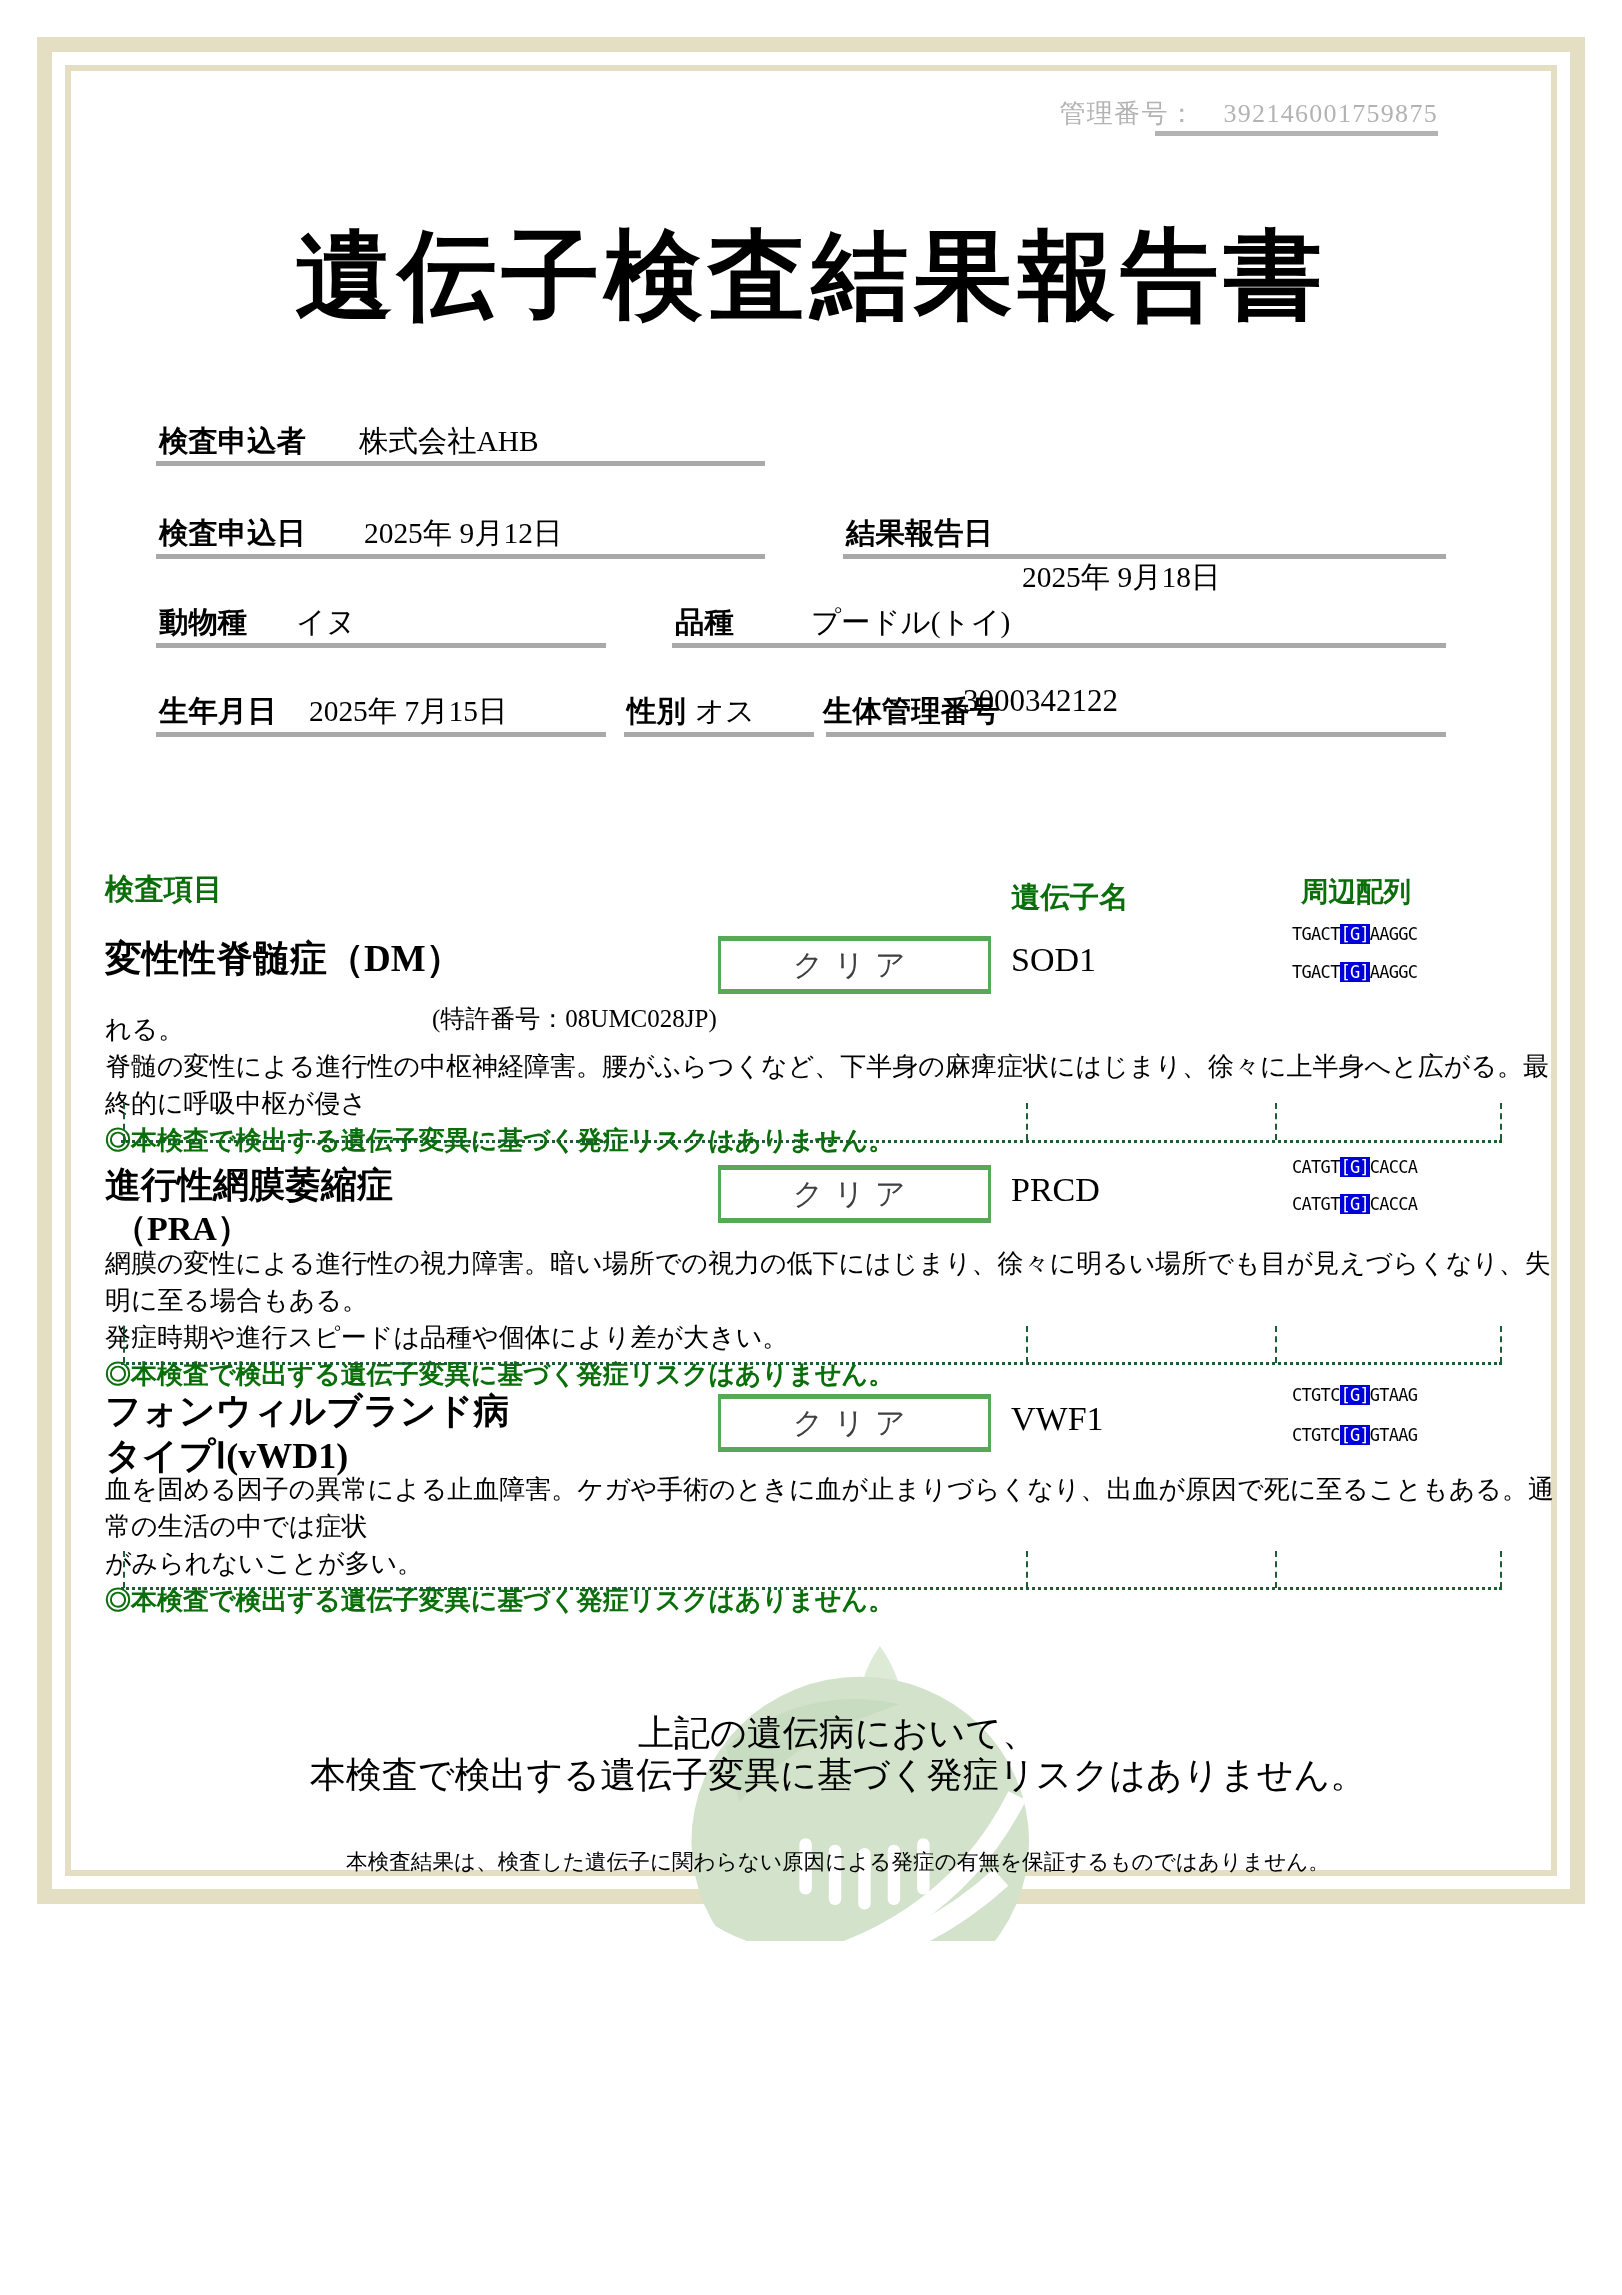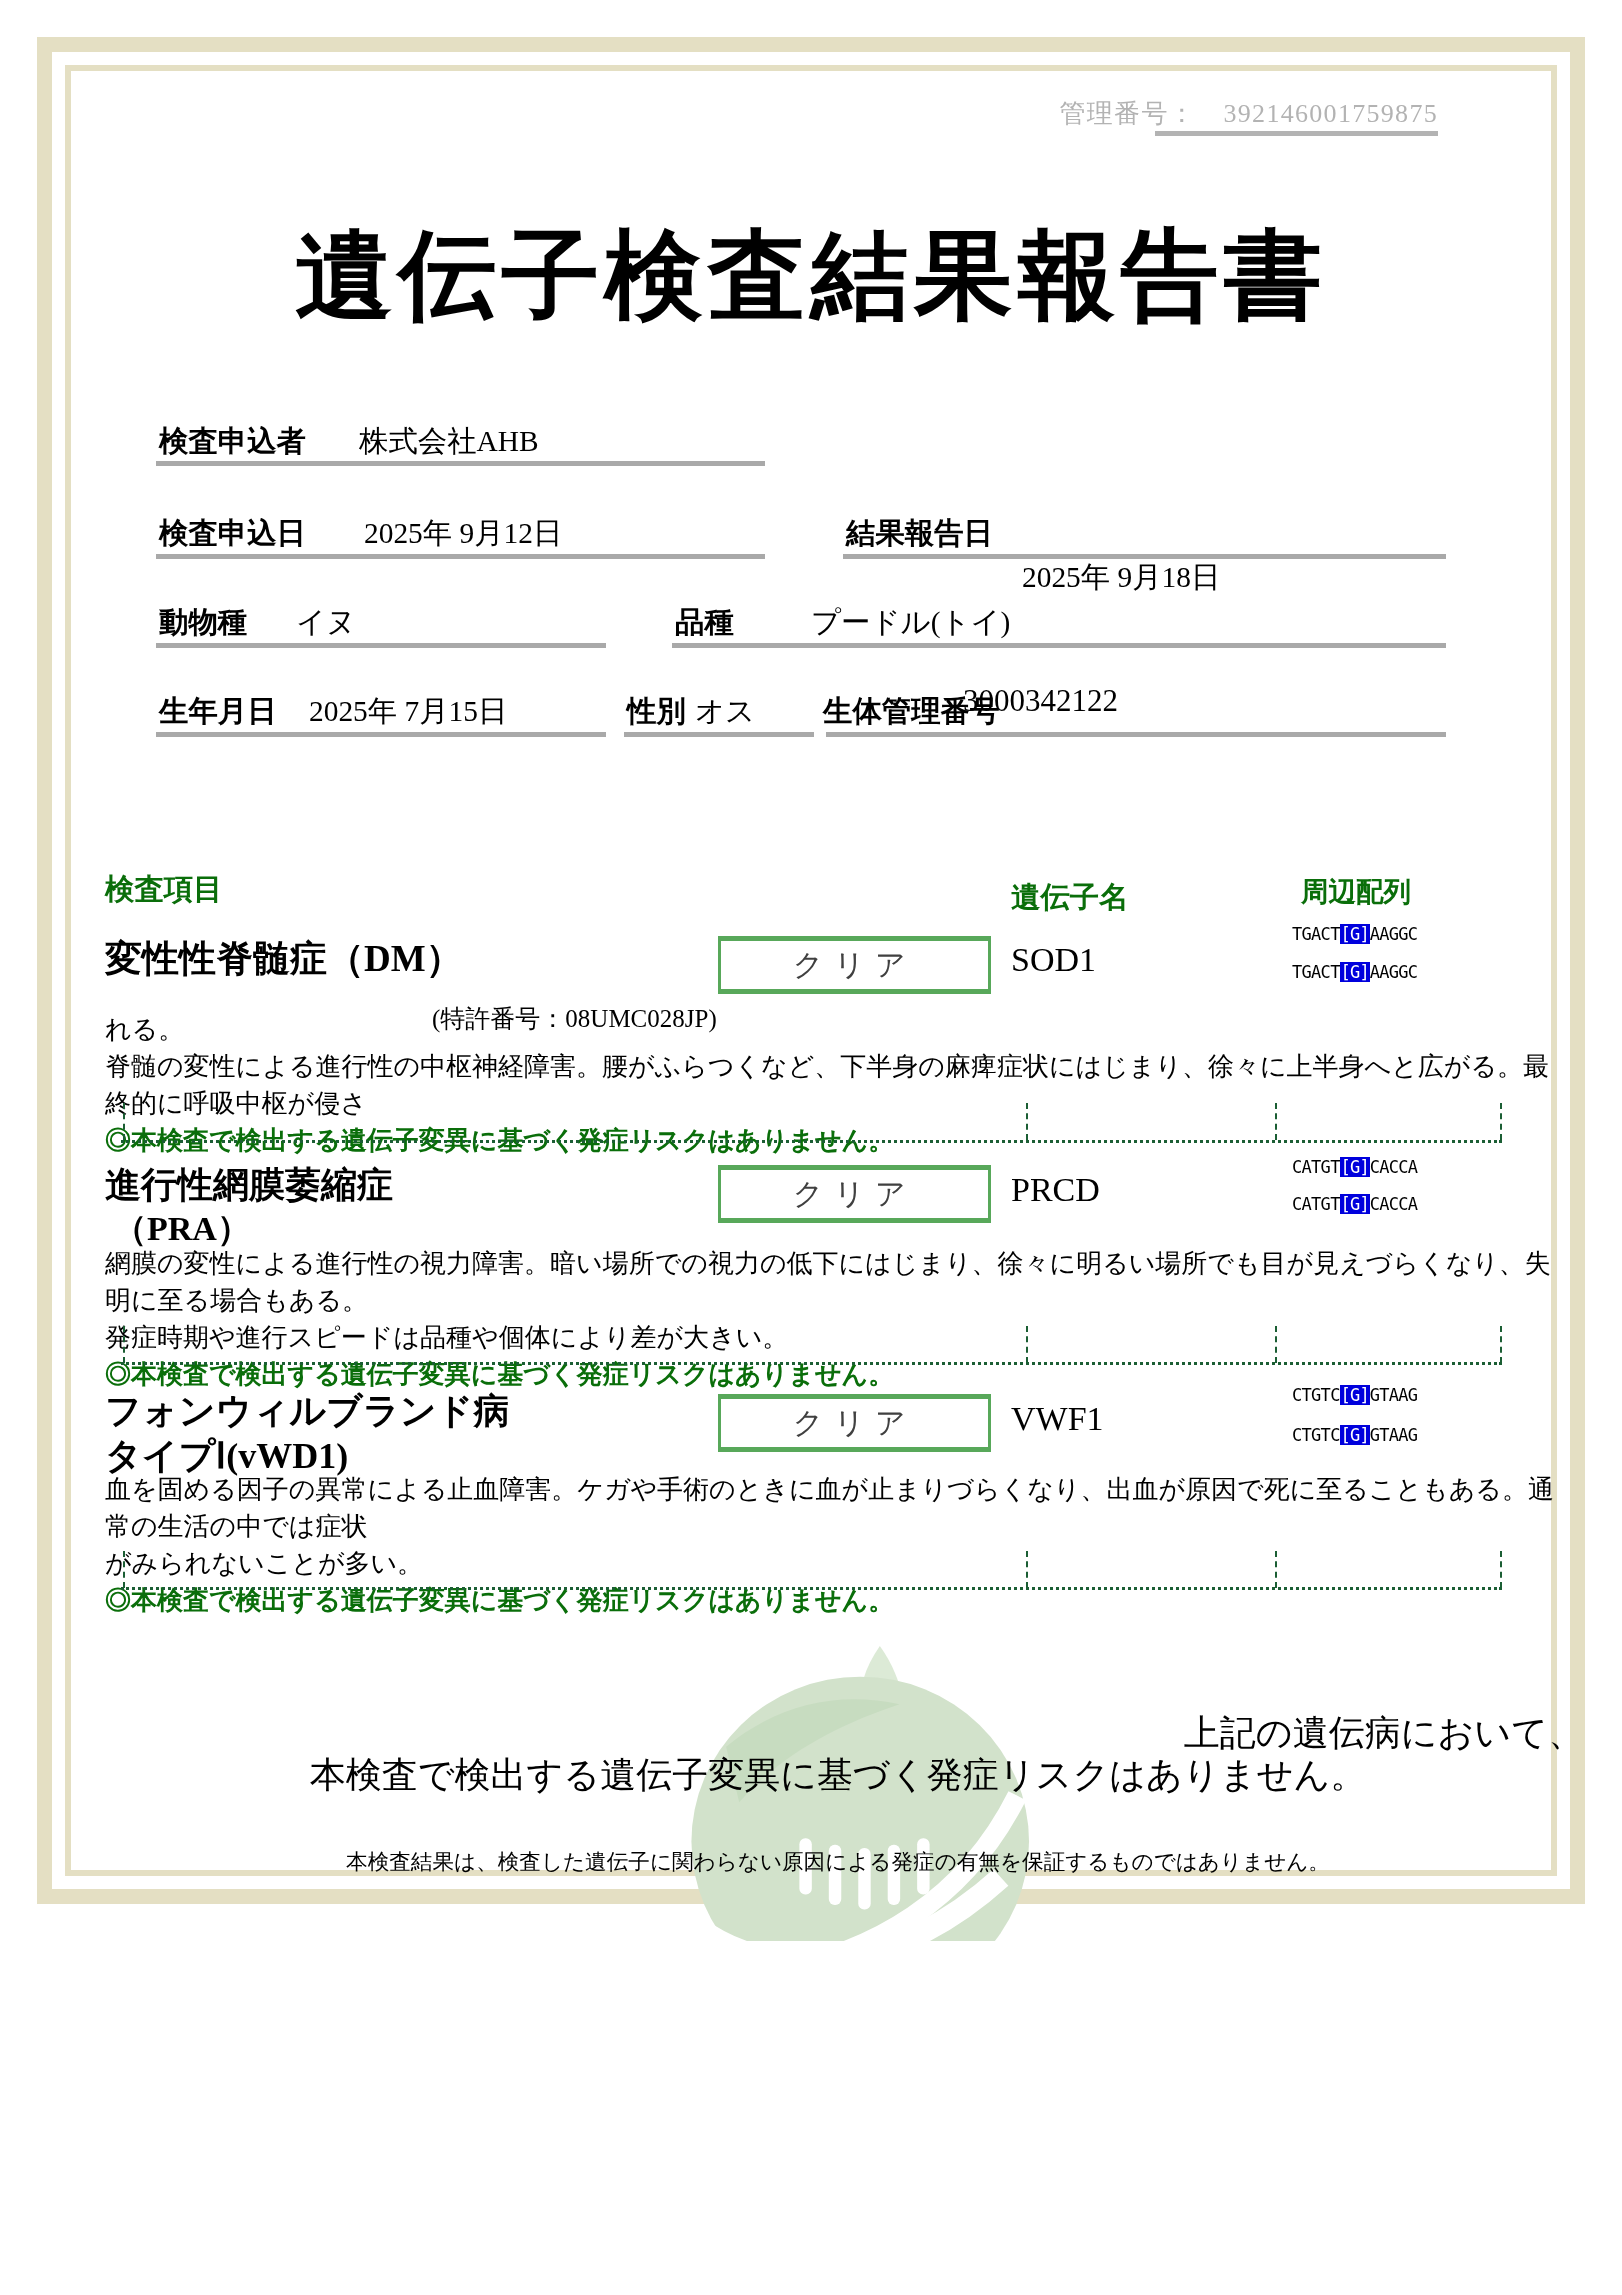--- a/index.html
+++ b/index.html
@@ -181,21 +181,21 @@
     <div>血を固める因子の異常による止血障害。ケガや手術のときに血が止まりづらくなり、出血が原因で死に至ることもある。通常の生活の中では症状</div>
     <div>がみられないことが多い。</div>
     <div class="risk">◎本検査で検出する遺伝子変異に基づく発症リスクはありません。</div>
   </div>
   <div class="abs sep-v" style="left:123px;top:1551px;"></div>
   <div class="abs sep-v" style="left:1026px;top:1551px;"></div>
   <div class="abs sep-v" style="left:1275px;top:1551px;"></div>
   <div class="abs sep-v" style="left:1500px;top:1551px;"></div>
   <div class="abs sep-h" style="left:121px;top:1587px;width:1381px;"></div>
 
-  <div class="abs sum-wrap sum-big z2" style="top:1709px;text-align:right;">上記の遺伝病において、</div>
+  <div class="abs sum-wrap sum-big z2" style="top:1709px;">上記の遺伝病において、</div>
   <div class="abs sum-wrap sum-big z2" style="top:1751px;">本検査で検出する遺伝子変異に基づく発症リスクはありません。</div>
   <div class="abs sum-wrap sum-note z2" style="top:1847px;">本検査結果は、検査した遺伝子に関わらない原因による発症の有無を保証するものではありません。</div>
 
   <svg class="abs" style="left:92px;top:2081px;" width="128" height="118" viewBox="0 0 195 180">
     <ellipse cx="95" cy="88" rx="92" ry="86" fill="#56ab36"></ellipse>
     <path d="M8,62 C45,105 100,135 185,112 C150,158 78,172 40,150 C16,133 8,100 8,62 Z" fill="#8cc653"></path>
     <rect x="40" y="78" width="11" height="48" rx="5" fill="#ffffff" opacity="0.95"></rect>
     <rect x="61" y="83" width="11" height="50" rx="5" fill="#ffffff" opacity="0.95"></rect>
     <rect x="82" y="84" width="11" height="50" rx="5" fill="#ffffff" opacity="0.95"></rect>
     <rect x="103" y="80" width="11" height="48" rx="5" fill="#ffffff" opacity="0.95"></rect>

